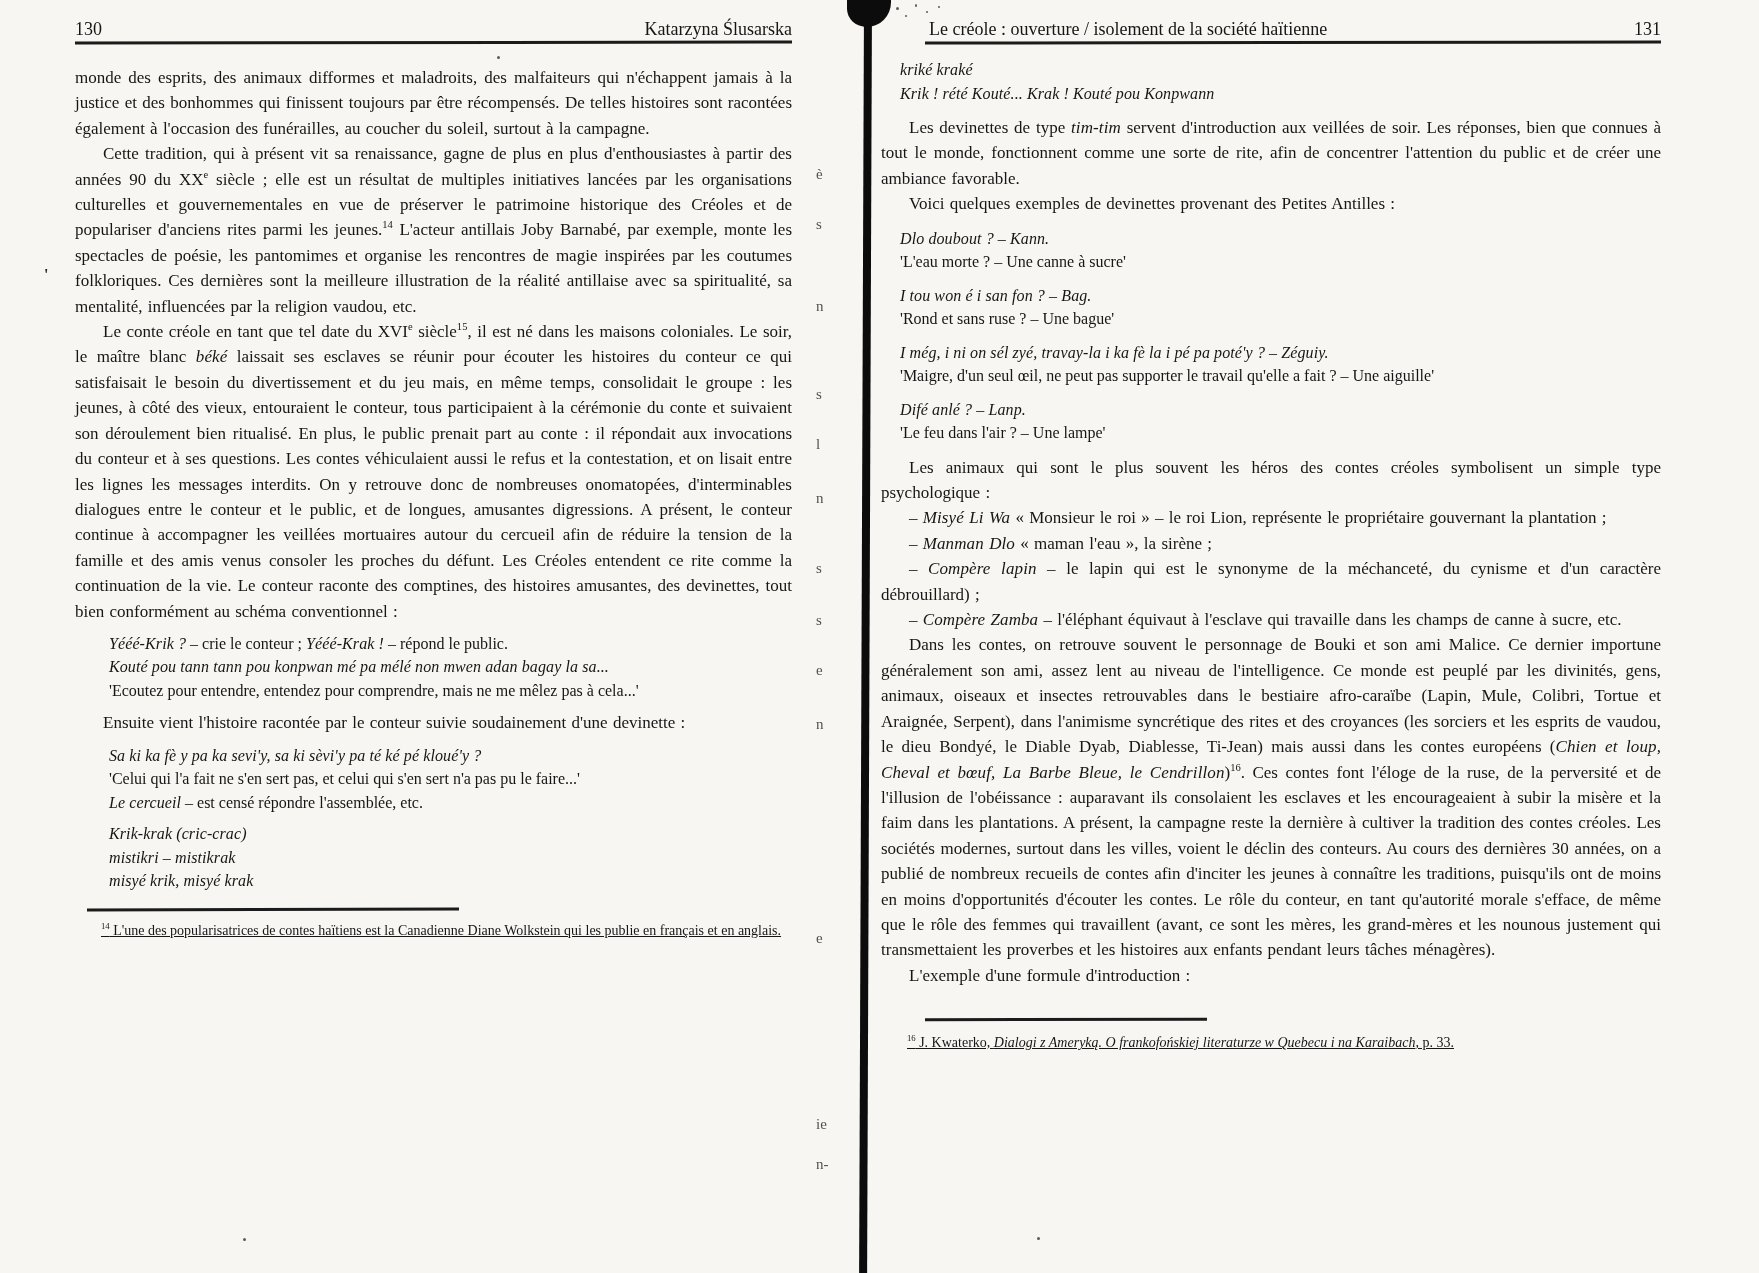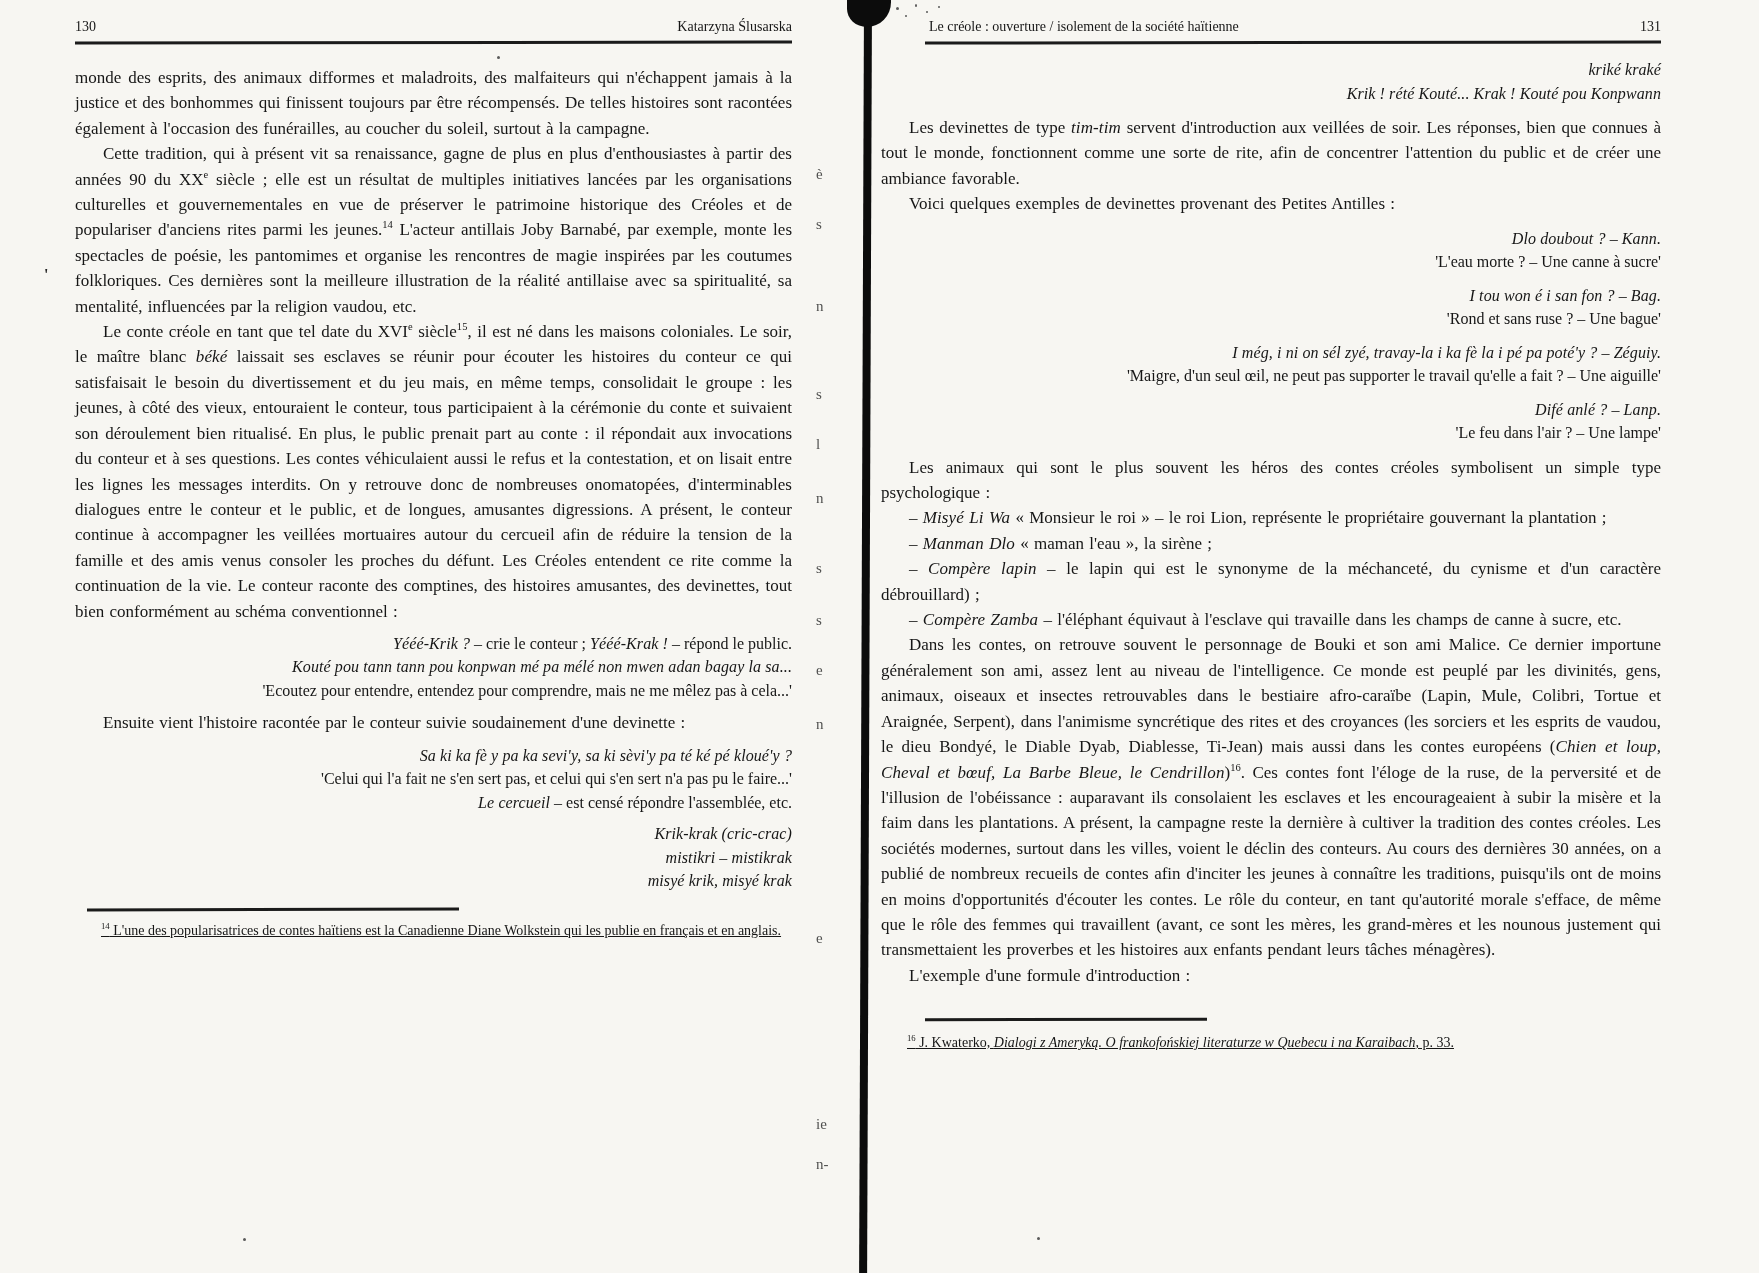--- a/index.html
+++ b/index.html
@@ -6,37 +6,37 @@
   body{
     width:1759px;height:1273px;position:relative;overflow:hidden;
     background:#f7f6f2;
     font-family:"Liberation Serif","DejaVu Serif",serif;
     color:#161616;
   }
   .page{position:absolute;top:14px;}
   #left-page{left:75px;width:717px;}
   #right-page{left:881px;width:780px;}
 
-  .pg-head{display:flex;justify-content:space-between;align-items:center;
-    font-size:14px;height:26px;white-space:nowrap;}
+  .pg-head{display:flex;justify-content:space-between;align-items:flex-end;
+    font-size:18px;height:26px;white-space:nowrap;}
   #right-page .pg-head .title{margin-left:48px;}
   .head-rule{height:3px;background:#1b1b1b;margin-top:1px;transform:rotate(-0.08deg);}
   #right-page .head-rule{margin-left:44px;}
 
   .body{margin-top:21px;font-size:17px;line-height:25.4px;text-align:justify;
     word-spacing:1px;}
   #right-page .body{margin-top:14px;}
 
   .para{margin:0;text-indent:28px;}
   .para.noindent{text-indent:0;}
 
   .quote{margin:8px 0 8px 34px;font-size:16px;line-height:23.5px;
     text-align:left;word-spacing:0;}
   #right-page .quote{margin-left:19px;margin-top:10px;margin-bottom:10px;}
-  .quote .ql{display:block;text-align:right;}
+  .quote .ql{display:block;}
   .quote i, .body i{letter-spacing:0.1px;}
 
   sup{font-size:0.62em;line-height:0;vertical-align:super;}
 
   .fn-sep{height:3px;background:#1b1b1b;width:372px;margin:15px 0 9px 12px;
     transform:rotate(-0.15deg);}
   #right-page .fn-sep{width:282px;margin:30px 0 11px 44px;transform:rotate(-0.1deg);}
   .footnotes{font-size:14px;line-height:21px;text-align:justify;text-decoration:underline;}
   .fn{margin:0;text-indent:26px;}
 

